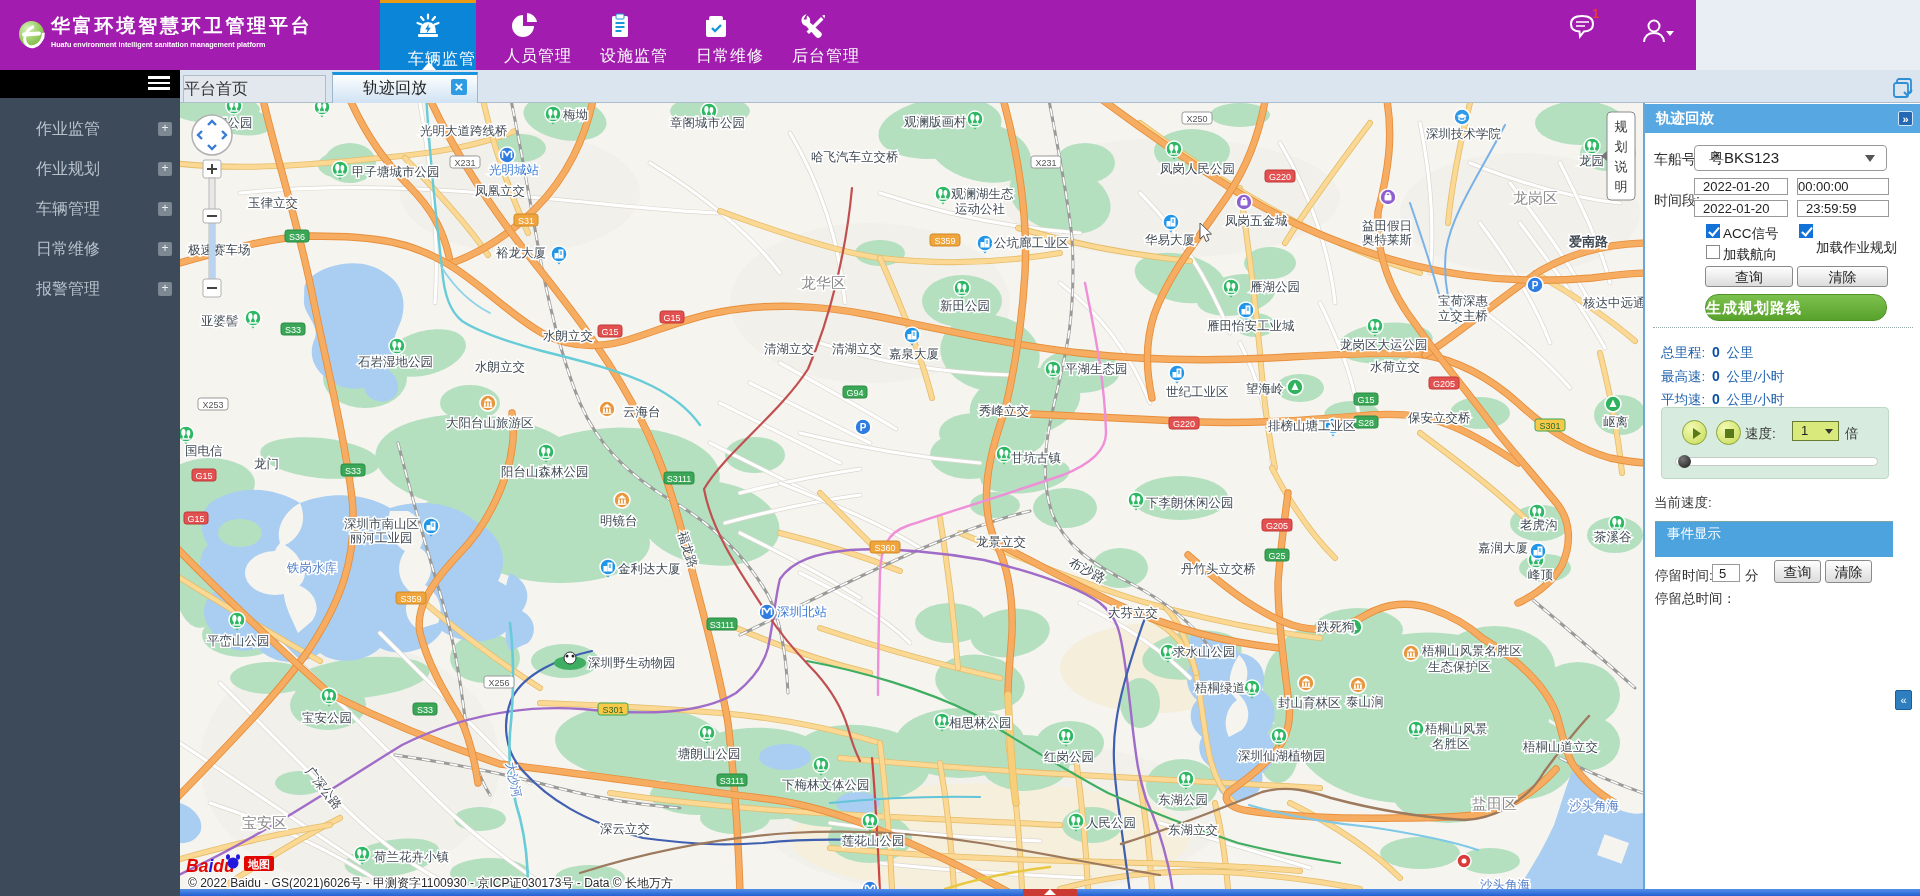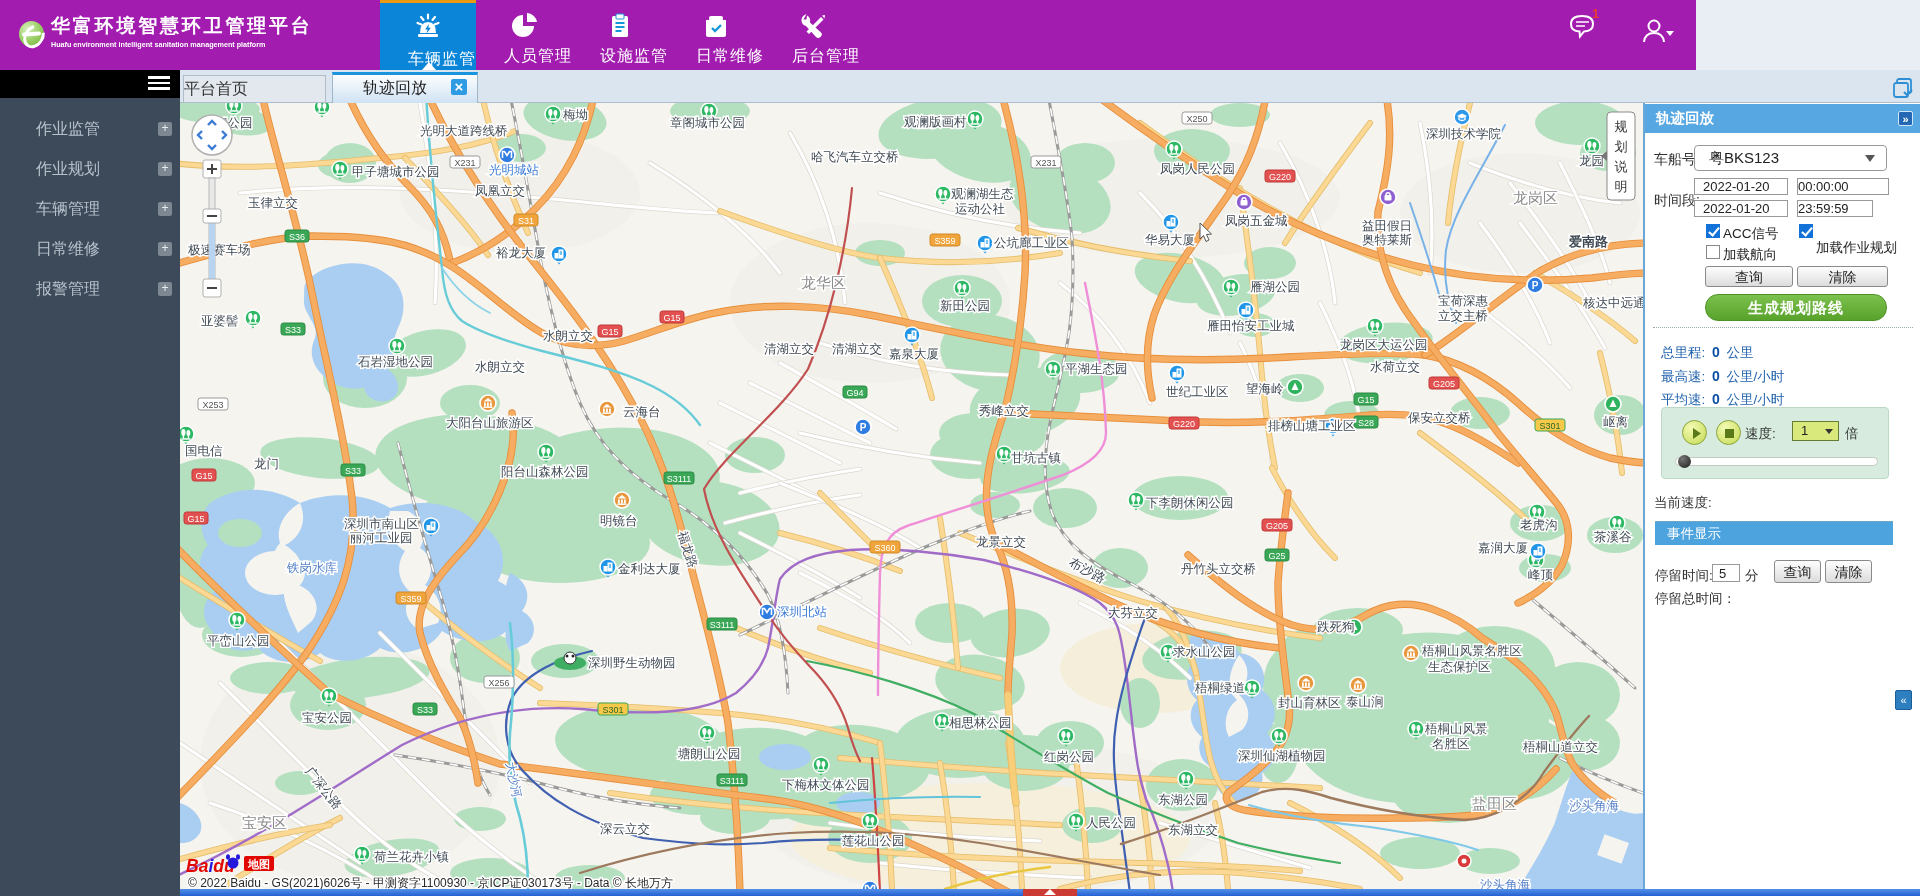--- a/index.html
+++ b/index.html
@@ -39,33 +39,33 @@
 #panel{position:absolute;left:1643px;top:103px;width:277px;height:786px;background:#fff;border-left:2px solid #6aa6d6;font-size:13px;color:#333}
 #phdr{position:absolute;left:0px;top:1px;width:275px;height:29px;background:#57a7e3;color:#fff;font-weight:bold;font-size:14.5px;line-height:29px;padding-left:11px}
 #phdr .pp{position:absolute;right:7px;top:7px;width:15px;height:15px;background:#2468b4;border:1px solid #cfe7f8;border-radius:2px;color:#fff;font-size:11px;line-height:14px;text-align:center;font-weight:bold}
 .plbl{position:absolute;font-size:14px;color:#333}
 .pinp{position:absolute;border:1px solid #999;background:#fff;color:#222;font-size:13px;font-family:"Liberation Sans",sans-serif}
 .pbtn{position:absolute;background:linear-gradient(#fefefe,#dcdcdc);border:1px solid #8a8a8a;border-radius:3px;color:#222;font-size:14px;text-align:center}
 .cb{position:absolute;width:14px;height:14px;border:1px solid #888;background:#fff}
 .cb.on{background:#1272d8;border-color:#1272d8}
 .cb.on:after{content:"";position:absolute;left:4px;top:0px;width:4px;height:9px;border:solid #fff;border-width:0 2.2px 2.2px 0;transform:rotate(40deg)}
 .cblbl{position:absolute;font-size:13.5px;color:#222}
-#gbtn{position:absolute;left:60px;top:191px;width:182px;height:27px;background:linear-gradient(#7cc14d,#58a22c);border:1px solid #4e9226;border-radius:13px;color:#fff;font-weight:bold;font-size:15px;text-align:center;line-height:26px;letter-spacing:1px}
+#gbtn{position:absolute;left:60px;top:191px;width:182px;height:27px;background:linear-gradient(#7cc14d,#58a22c);border:1px solid #4e9226;border-radius:13px;color:#fff;font-weight:bold;font-size:15px;line-height:26px;letter-spacing:1px}
 #dots{position:absolute;left:8px;top:224px;width:260px;border-top:1.5px dotted #9aa;height:0}
 .stat{position:absolute;left:16px;font-size:13.5px;color:#2263ae}
 .stat b{color:#0b50a4;padding:0 3px;font-size:14px}
 #player{position:absolute;left:16px;top:304px;width:228px;height:72px;background:#d7ecdf;border:1px solid #bdd9c6;border-radius:4px}
 .pcirc{position:absolute;top:12px;width:25px;height:25px;border-radius:50%;background:radial-gradient(circle at 35% 30%,#f2fab2,#c6da54);border:1px solid #8aa23a}
 #player .sp{position:absolute;left:83px;top:17px;font-size:13.5px;color:#333}
 #spdsel{position:absolute;left:130px;top:13px;width:47px;height:20px;background:#d9e97c;border:1px solid #667c36;font-size:13px;color:#222;line-height:18px;padding-left:8px}
 #spdsel:after{content:"";position:absolute;right:5px;top:7px;border-left:4px solid transparent;border-right:4px solid transparent;border-top:5px solid #333}
 #player .bei{position:absolute;left:183px;top:17px;font-size:13.5px;color:#333}
 #strack{position:absolute;left:13px;top:49px;width:203px;height:9px;background:#fff;border:1px solid #c3c9c3;border-radius:5px}
 #sknob{position:absolute;left:2px;top:-3px;width:13px;height:13px;border-radius:50%;background:radial-gradient(circle at 35% 30%,#777,#1a1a1a)}
-#evt{position:absolute;left:10px;top:418px;width:238px;height:24px;background:#4da3dd;border-top:1px dotted #8aa;color:#fff;font-size:13.5px;line-height:24px;padding-left:12px}
+#evt{position:absolute;left:10px;top:418px;width:238px;height:36px;background:#4da3dd;border-top:1px dotted #8aa;color:#fff;font-size:13.5px;line-height:24px;padding-left:12px}
 #collapse{position:absolute;left:250px;top:587px;width:17px;height:20px;background:#2e7fc0;border:1px solid #1b5f9a;border-radius:2px;color:#fff;font-size:11px;line-height:19px;text-align:center}
 
 #bstrip{position:absolute;left:180px;top:889px;width:1740px;height:7px;background:linear-gradient(#5490e8,#2360d2)}
 #bhandle{position:absolute;left:843px;top:0;width:54px;height:7px;background:#cc3b33}
 #bhandle:after{content:"";position:absolute;left:21px;top:0px;border-left:6px solid transparent;border-right:6px solid transparent;border-bottom:6px solid #fff}
 </style></head>
 <body>
 <div id="app">
   <div id="hdr">
     <div id="logo"></div>
@@ -880,21 +880,21 @@
     <div class="plbl" style="left:9px;top:48px">车船号:</div>
     <div class="pinp" style="left:49px;top:42px;width:193px;height:26px;border-radius:4px;line-height:24px;padding-left:14px;font-size:15px">粤BKS123
       <svg width="11" height="8" style="position:absolute;right:10px;top:9px">
           <path d="M0 0 L10 0 L5 7 Z" fill="#555"></path>
         </svg>
     </div>
     <div class="plbl" style="left:9px;top:89px">时间段:</div>
     <div class="pinp" style="left:49px;top:75px;width:94px;height:17px;line-height:16px;padding-left:8px">2022-01-20</div>
     <div class="pinp" style="left:152px;top:75px;width:92px;height:17px;line-height:16px;padding-left:0">00:00:00</div>
     <div class="pinp" style="left:49px;top:97px;width:94px;height:17px;line-height:16px;padding-left:8px">2022-01-20</div>
-    <div class="pinp" style="left:152px;top:97px;width:76px;height:17px;line-height:16px;">23:59:59</div>
+    <div class="pinp" style="left:152px;top:97px;width:92px;height:17px;line-height:16px;padding-left:8px">23:59:59</div>
     <div class="cb on" style="left:61px;top:121px"></div>
       <div class="cblbl" style="left:78px;top:122px">ACC信号</div>
     <div class="cb on" style="left:154px;top:121px"></div>
       <div class="cblbl" style="left:171px;top:136px">加载作业规划</div>
     <div class="cb" style="left:61px;top:142px"></div>
       <div class="cblbl" style="left:78px;top:143px">加载航向</div>
     <div class="pbtn" style="left:60px;top:163px;width:88px;height:21px;line-height:20px">查询</div>
     <div class="pbtn" style="left:152px;top:163px;width:91px;height:21px;line-height:20px">清除</div>
     <div id="gbtn">生成规划路线</div>
     <div id="dots"></div>

